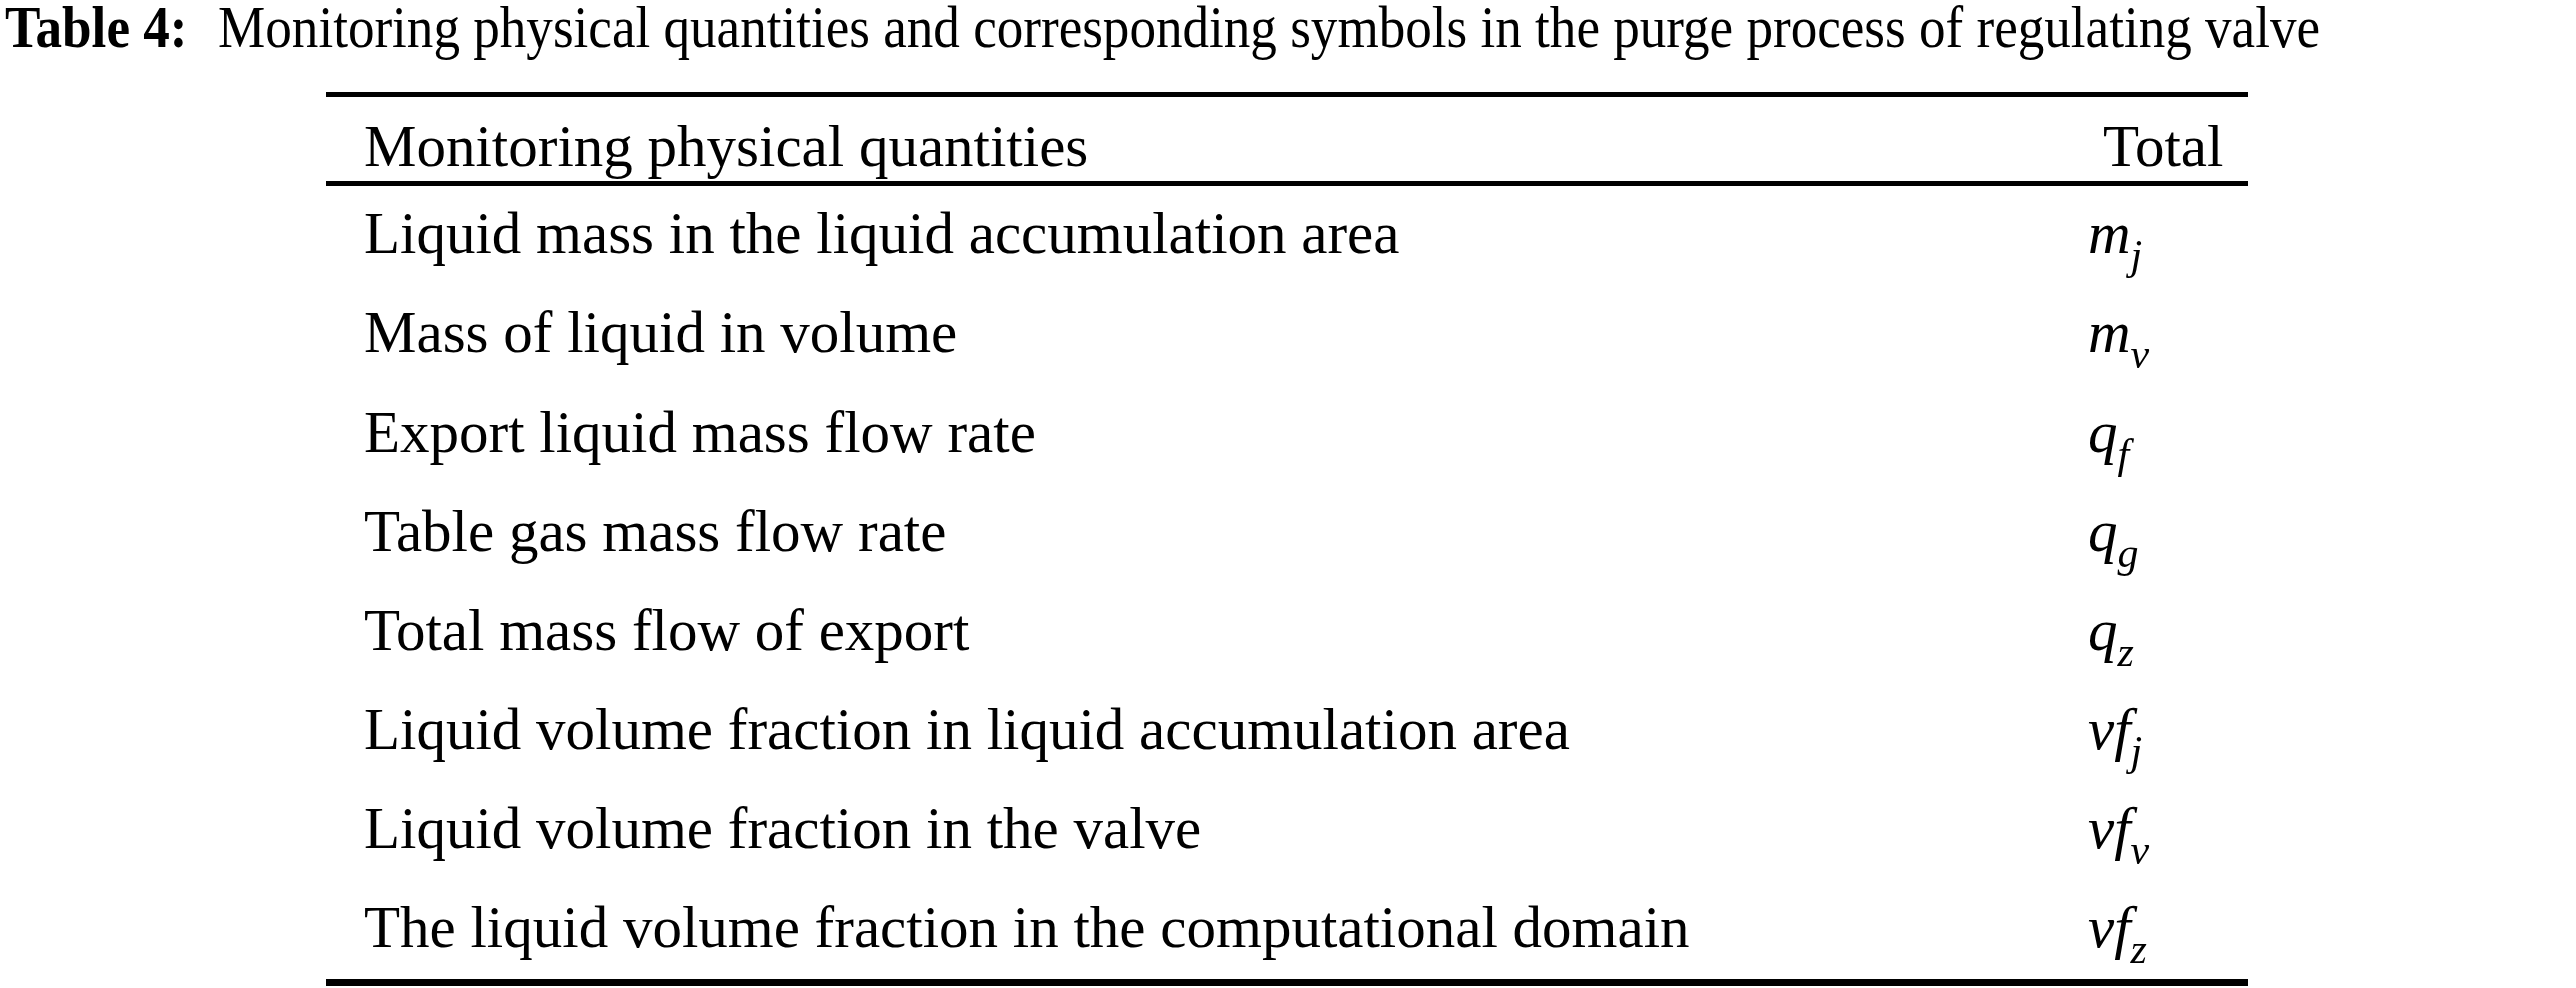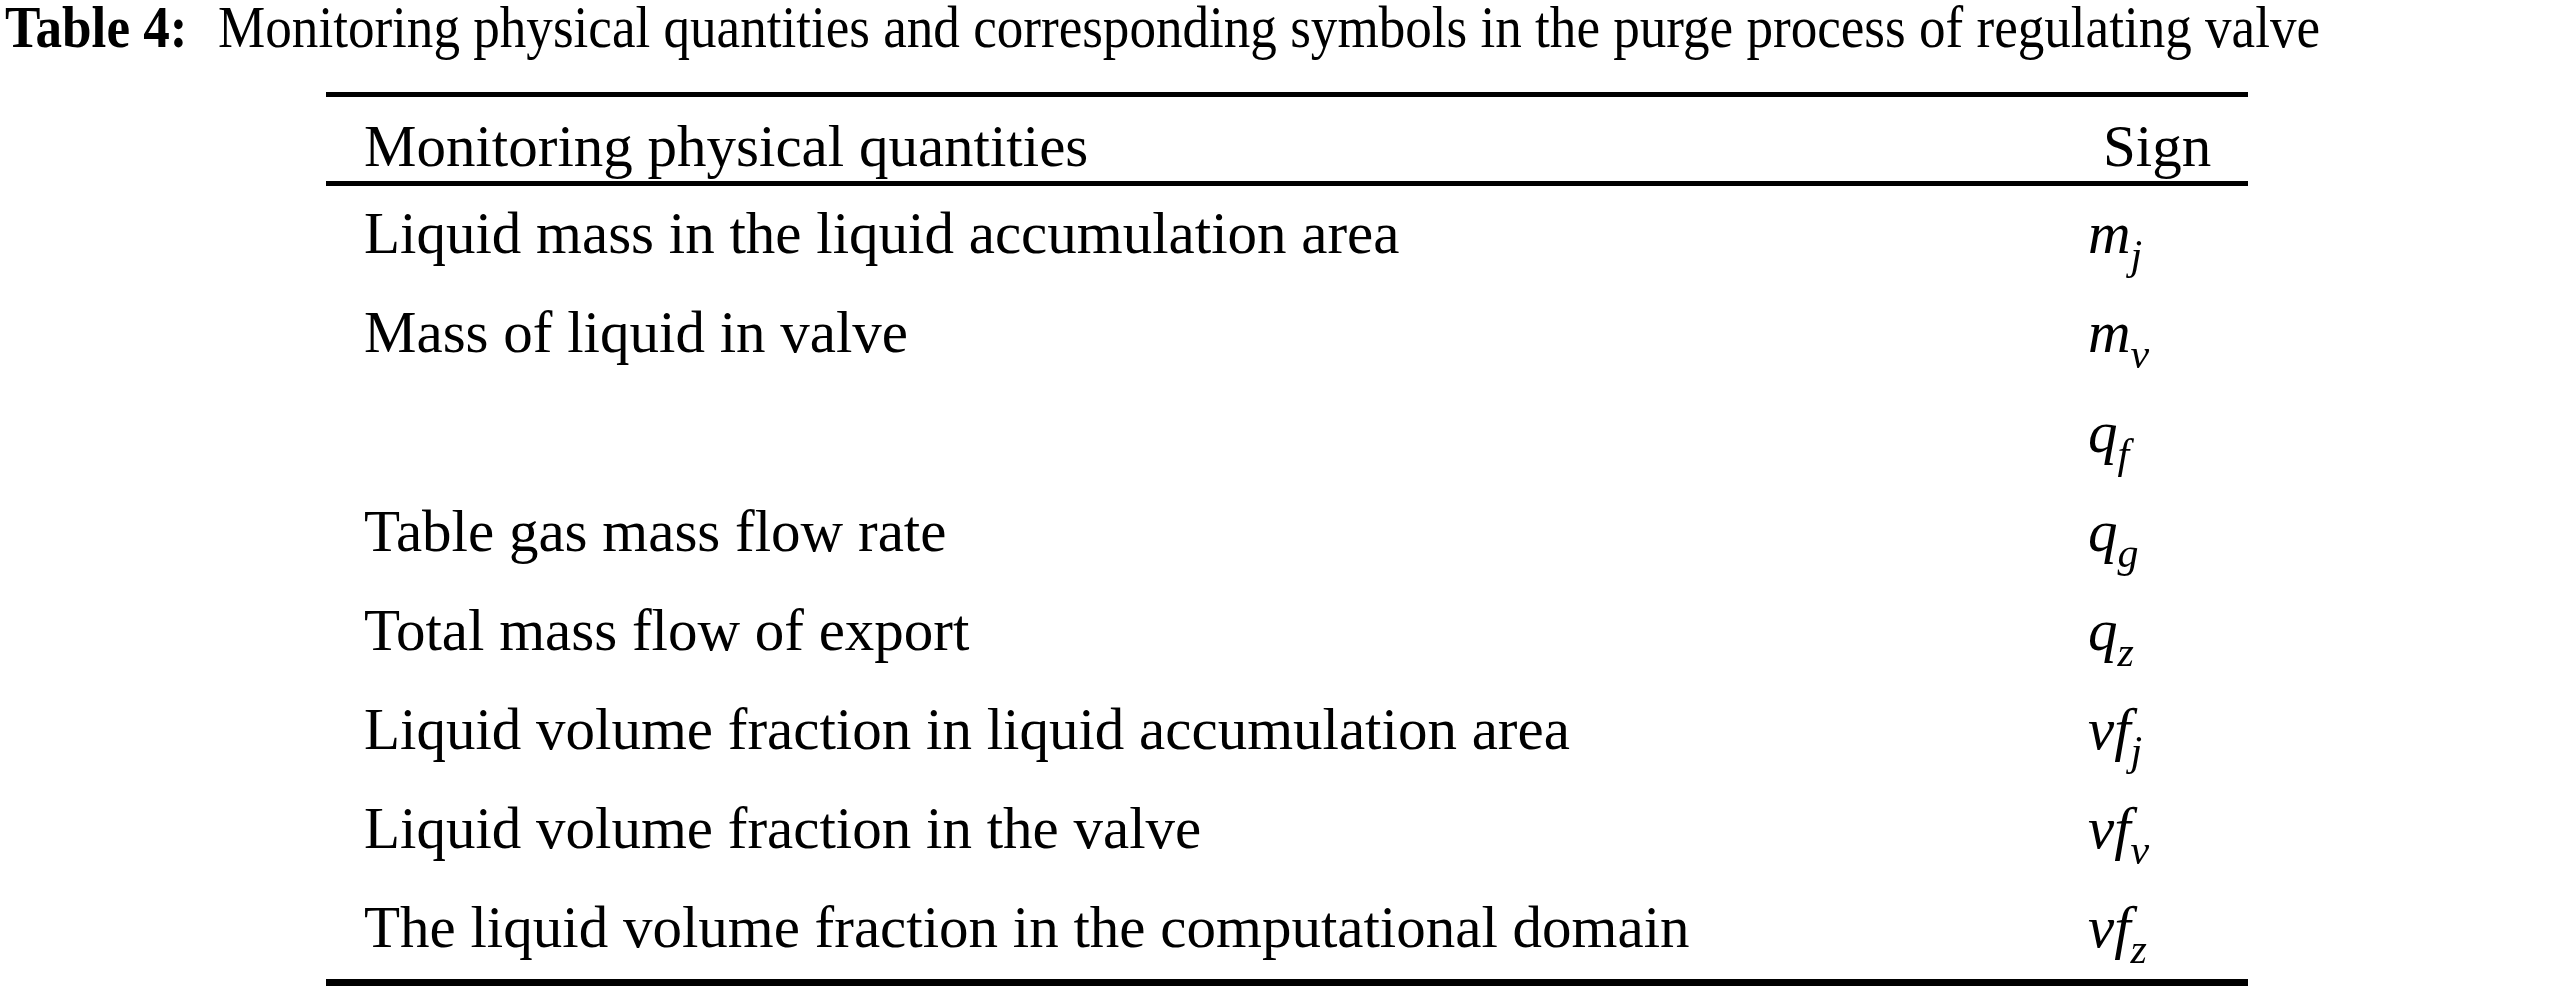--- a/index.html
+++ b/index.html
@@ -101,33 +101,34 @@
 
 <div class="caption">
   <span class="cap-label">Table 4:</span><span class="cap-text">Monitoring physical quantities and corresponding symbols in the purge process of regulating valve</span>
 </div>
 
 <div class="ptable">
   <div class="rule rule-top"></div>
 
   <div class="thead">
     <div class="cell-q">Monitoring physical quantities</div>
-    <div class="cell-s">Sign</div>
+    <div class="cell-s">Total</div>
   </div>
 
   <div class="tbody">
     <div class="trow">
       <div class="cell-q">Liquid mass in the liquid accumulation area</div>
       <div class="cell-s"><span class="sym-base">m</span><span class="sym-sub">j</span></div>
     </div>
     <div class="trow">
-      <div class="cell-q">Mass of liquid in valve</div>
+      <div class="cell-q">Mass of liquid in volume</div>
       <div class="cell-s"><span class="sym-base">m</span><span class="sym-sub">v</span></div>
     </div>
     <div class="trow">
+      <div class="cell-q">Export liquid mass flow rate</div>
       <div class="cell-s"><span class="sym-base">q</span><span class="sym-sub">f</span></div>
     </div>
     <div class="trow">
       <div class="cell-q">Table gas mass flow rate</div>
       <div class="cell-s"><span class="sym-base">q</span><span class="sym-sub">g</span></div>
     </div>
     <div class="trow">
       <div class="cell-q">Total mass flow of export</div>
       <div class="cell-s"><span class="sym-base">q</span><span class="sym-sub">z</span></div>
     </div>

